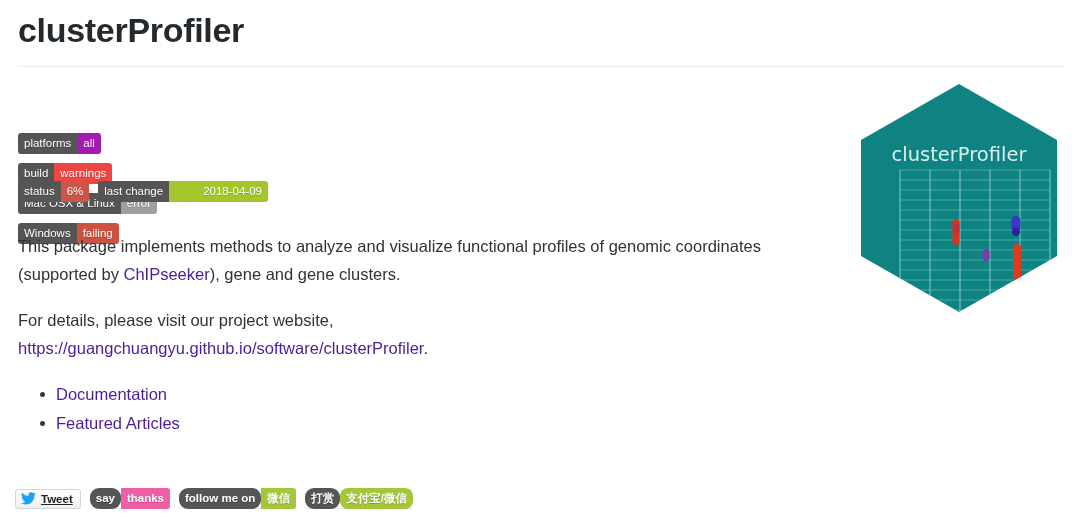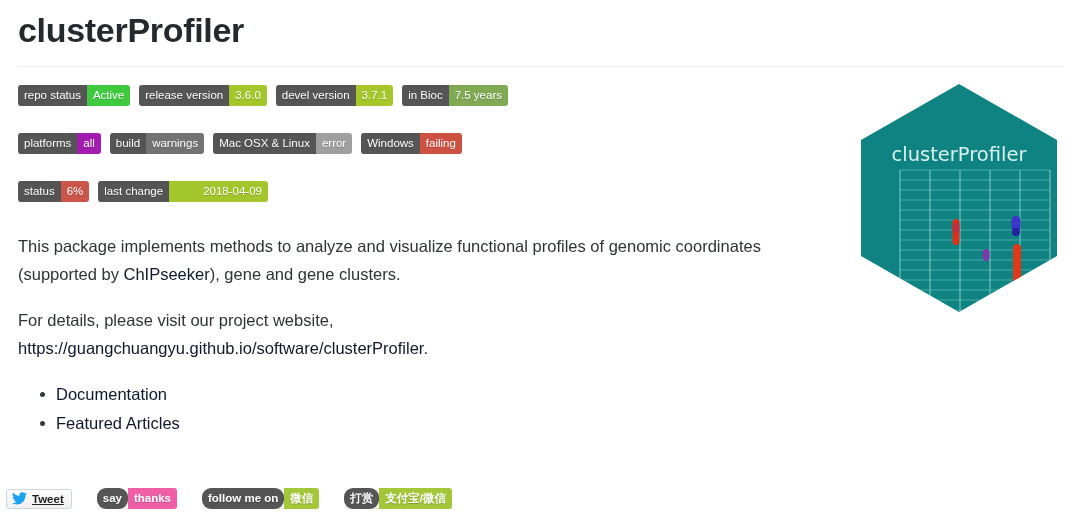--- a/index.html
+++ b/index.html
@@ -48,21 +48,21 @@
 
   
   .badge-row {
     position: absolute;
     left: 18px;
     display: flex;
     align-items: flex-start;
     gap: 9px;
   }
   .badge-row.row1 { top: 85px; }
-  .badge-row.row2 { top: 133px; }
+  .badge-row.row2 { top: 133px; flex-direction: column; }
   .badge-row.row3 { top: 181px; }
 
   .badge {
     display: inline-flex;
     height: 21px;
     border-radius: 3px;
     overflow: hidden;
     font-size: 11.5px;
     line-height: 21px;
     color: #ffffff;
@@ -85,21 +85,21 @@
     left: 18px;
     font-size: 16.5px;
     line-height: 28px;
     color: #2f3337;
     margin: 0;
     width: 800px;
   }
   .para.p1 { top: 232px; }
   .para.p2 { top: 306px; }
   a.link {
-    color: #0f172a;
+    color: #4c1d95;
     text-decoration: none;
   }
 
   
   .bullets {
     position: absolute;
     left: 32px;
     top: 380px;
     margin: 0;
     padding: 0 0 0 24px;
@@ -118,25 +118,25 @@
     top: 12px;
     width: 5px;
     height: 5px;
     border-radius: 50%;
     background: #33383d;
   }
 
   
   .btn-bar {
     position: absolute;
-    left: 6px;
+    left: 15px;
     top: 488px;
     display: flex;
     align-items: center;
-    gap: 25px;
+    gap: 9px;
   }
   .tweet-btn {
     display: inline-flex;
     align-items: center;
     gap: 5px;
     height: 20px;
     padding: 0 7px 0 5px;
     border: 1px solid #ccd6dd;
     border-radius: 3px;
     background: linear-gradient(#fdfdfd, #f0f0f0);
@@ -187,47 +187,29 @@
   }
 </style>
 </head>
 <body>
 
 <div id="page">
 
   <h1 class="page-title">clusterProfiler</h1>
   <div class="title-rule"></div>
 
-  <div class="badge-row row1">
-    <span class="badge">
-      <span class="b-left">repo status</span>
-      <span class="b-right" style="background: rgb(62, 201, 62);">Active</span>
-    </span>
-    <span class="badge">
-      <span class="b-left">release version</span>
-      <span class="b-right" style="background: rgb(165, 198, 43);">3.6.0</span>
-    </span>
-    <span class="badge">
-      <span class="b-left">devel version</span>
-      <span class="b-right" style="background: rgb(167, 198, 42);">3.7.1</span>
-    </span>
-    <span class="badge">
-      <span class="b-left">in Bioc</span>
-      <span class="b-right" style="background: rgb(127, 169, 83);">7.5 years</span>
-    </span>
-  </div>
 
   <div class="badge-row row2">
     <span class="badge">
       <span class="b-left">platforms</span>
       <span class="b-right" style="background: #a21caf;">all</span>
     </span>
     <span class="badge">
       <span class="b-left">build</span>
-      <span class="b-right" style="background: #737373;">warnings</span>
+      <span class="b-right" style="background: #ef4444;">warnings</span>
     </span>
     <span class="badge">
       <span class="b-left">Mac OSX &amp; Linux</span>
       <span class="b-right" style="background: rgb(159, 159, 159);">error</span>
     </span>
     <span class="badge">
       <span class="b-left">Windows</span>
       <span class="b-right" style="background: rgb(205, 81, 65);">failing</span>
     </span>
   </div>
@@ -267,21 +249,21 @@
       <span class="b-right" style="background: rgb(239, 95, 167);">thanks</span>
     </span>
 
     <span class="sbadge">
       <span class="b-left">follow me on</span>
       <span class="b-right" style="background: rgb(164, 198, 57);">微信</span>
     </span>
 
     <span class="sbadge">
       <span class="b-left">打赏</span>
-      <span class="b-right" style="background: rgb(164, 198, 57);">支付宝/微信</span>
+      <span class="b-right" style="background: rgb(164, 198, 57); border-radius: 8px;">支付宝/微信</span>
     </span>
   </div>
 
   <div class="logo-wrap">
     <svg width="206" height="232" viewBox="0 0 206 232">
       <defs>
         <clipPath id="hexclip">
           <polygon points="103,2 201,58 201,174 103,230 5,174 5,58"></polygon>
         </clipPath>
       </defs>

